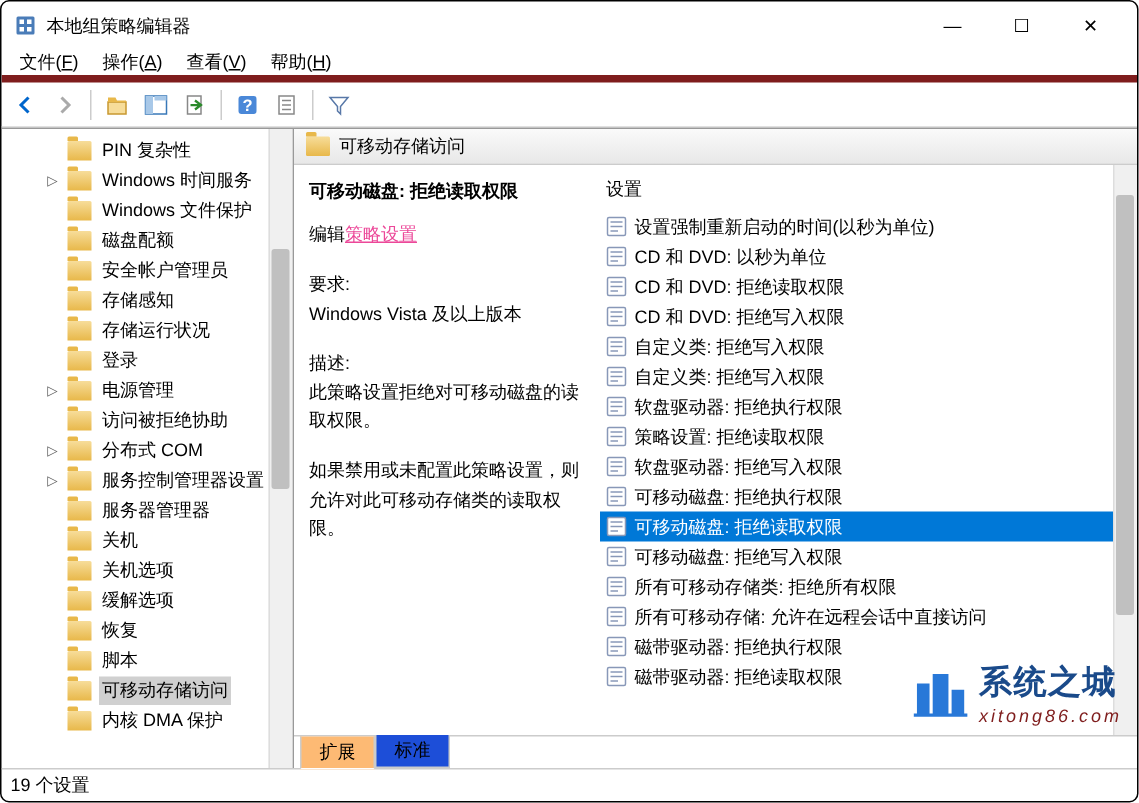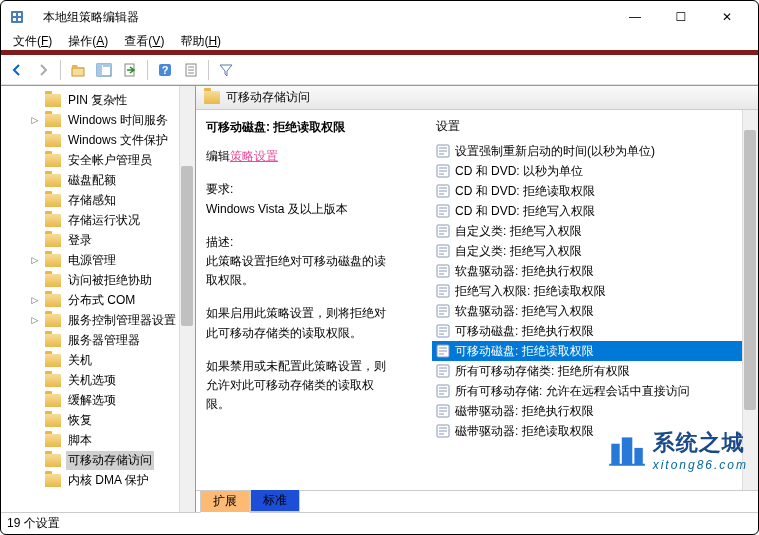--- a/index.html
+++ b/index.html
@@ -1,18 +1,18 @@
 <!DOCTYPE html>
 <html><head>
   <meta charset="utf-8">
   <style>
     * { margin: 0; padding: 0; box-sizing: border-box; font-family: "Microsoft YaHei", "Segoe UI", sans-serif; }
     body { width: 759px; height: 535px; background: #fff; border: 1px solid #000; border-radius: 6px; overflow: hidden; display: flex; flex-direction: column; font-size: 12px; }
     
-    .titlebar { height: 32px; display: flex; align-items: center; padding: 0 8px; gap: 12px; }
+    .titlebar { height: 32px; display: flex; align-items: center; padding: 0 8px; }
     .title-icon { width: 16px; height: 16px; margin-right: 6px; display: flex; align-items: center; justify-content: center; }
     .title-text { flex: 1; font-size: 12px; }
     .win-controls { display: flex; }
     .win-btn { width: 46px; height: 30px; display: flex; align-items: center; justify-content: center; font-size: 12px; font-family: "Segoe MDL2 Assets", sans-serif; }
     
     .menubar { height: 22px; display: flex; align-items: center; padding: 0 4px; border-bottom: 5px solid #7f1d1d; }
     .menu-item { padding: 2px 8px; font-size: 12px; }
     .menu-item u { text-decoration: underline; }
     
     .toolbar { height: 30px; display: flex; align-items: center; padding: 0 4px; border-bottom: 1px solid #e0e0e0; gap: 2px; }
@@ -30,46 +30,46 @@
     .tree-folder::before { content: ''; position: absolute; top: -3px; left: 0; width: 7px; height: 3px; background: #e8b84a; border-radius: 1px 1px 0 0; }
     .tree-label { padding: 1px 2px; }
     .tree-exp { position: absolute; left: 28px; width: 12px; font-size: 9px; color: #666; text-align: center; }
     
     .content { flex: 1; display: flex; flex-direction: column; position: relative; }
     .content-header { height: 24px; background: linear-gradient(#fafafa, #e8e8e8); border-bottom: 1px solid #ccc; display: flex; align-items: center; padding-left: 8px; gap: 6px; }
     .content-folder { width: 16px; height: 13px; background: linear-gradient(#f7dd9a, #e8b84a); border-radius: 1px; position: relative; }
     .content-folder::before { content: ''; position: absolute; top: -3px; left: 0; width: 7px; height: 3px; background: #e8b84a; border-radius: 1px 1px 0 0; }
     .content-title { font-size: 12px; }
     
-    .content-body { flex: 1; display: flex; min-height: 0; position: relative; gap: 32px; }
+    .content-body { flex: 1; display: flex; min-height: 0; position: relative; }
     .desc-pane { width: 200px; padding: 8px 10px; font-size: 12px; line-height: 1.6; }
     .desc-title { font-weight: bold; margin-bottom: 10px; }
     .desc-link { color: #ec4899; }
     .desc-section { margin-top: 14px; }
     
     .settings-pane { flex: 1; padding: 6px 4px; overflow: hidden; position: relative; }
     .settings-header { font-size: 12px; padding: 2px 4px; margin-bottom: 4px; }
     .setting-scroll { position: absolute; right: 0; top: 0; width: 16px; height: 100%; background: #f0f0f0; border-left: 1px solid #ddd; }
     .setting-thumb { position: absolute; right: 2px; width: 12px; top: 20px; height: 280px; background: #c0c0c0; border-radius: 2px; }
     .setting-item { display: flex; align-items: center; height: 20px; padding: 0 4px; gap: 5px; white-space: nowrap; }
     .setting-item.selected { background: #0078d7; color: #fff; }
     .setting-icon { width: 14px; height: 14px; flex-shrink: 0; position: relative; }
     .setting-icon svg { width: 14px; height: 14px; }
     
     .tabs { height: 22px; border-top: 1px solid #ccc; display: flex; align-items: flex-end; padding-left: 4px; }
     .tab { padding: 2px 12px; border: 1px solid #ccc; border-top: none; font-size: 12px; background: #1d4ed8; }
     .tab.active { background: #fdba74; border-bottom: 1px solid #fff; margin-bottom: -1px; }
     
     .statusbar { height: 22px; border-top: 1px solid #ccc; display: flex; align-items: center; padding: 0 6px; font-size: 12px; }
     
-    .watermark { position: absolute; right: 10px; bottom: 18px; display: flex; align-items: center; gap: 6px; z-index: 10; }
+    .watermark { position: absolute; right: 10px; bottom: 6px; display: flex; align-items: center; gap: 6px; z-index: 10; }
     .wm-icon { width: 42px; height: 42px; }
     .wm-text { display: flex; flex-direction: column; }
     .wm-title { font-size: 22px; font-weight: bold; color: #1a4a8a; letter-spacing: 1px; }
-    .wm-url { font-size: 12px; color: #0369a1; font-style: italic; letter-spacing: 2px; }
+    .wm-url { font-size: 12px; color: #7f1d1d; font-style: italic; letter-spacing: 2px; }
   </style>
 </head>
 <body>
 
 <div class="titlebar">
   <div class="title-icon">
     <svg viewBox="0 0 16 16">
         <rect x="2" y="2" width="12" height="12" fill="#4a7cb8" rx="1"></rect>
         <rect x="4" y="4" width="3" height="3" fill="#fff"></rect>
         <rect x="9" y="4" width="3" height="3" fill="#fff"></rect>
@@ -159,26 +159,26 @@
         <span class="tree-label">Windows 时间服务</span>
       </div>
       <div class="tree-item">
         <span class="tree-exp"></span>
         <span class="tree-folder"></span>
         <span class="tree-label">Windows 文件保护</span>
       </div>
       <div class="tree-item">
         <span class="tree-exp"></span>
         <span class="tree-folder"></span>
+        <span class="tree-label">磁盘配额</span>
+      </div>
+      <div class="tree-item">
+        <span class="tree-exp"></span>
+        <span class="tree-folder"></span>
         <span class="tree-label">安全帐户管理员</span>
-      </div>
-      <div class="tree-item">
-        <span class="tree-exp"></span>
-        <span class="tree-folder"></span>
-        <span class="tree-label">磁盘配额</span>
       </div>
       <div class="tree-item">
         <span class="tree-exp"></span>
         <span class="tree-folder"></span>
         <span class="tree-label">存储感知</span>
       </div>
       <div class="tree-item">
         <span class="tree-exp"></span>
         <span class="tree-folder"></span>
         <span class="tree-label">存储运行状况</span>
@@ -264,21 +264,20 @@
         <div class="desc-title">可移动磁盘: 拒绝读取权限</div>
         <div><span>编辑</span><a href="#" class="desc-link">策略设置</a></div>
         <div class="desc-section">
           <div>要求:</div>
           <div>Windows Vista 及以上版本</div>
         </div>
         <div class="desc-section">
           <div>描述:</div>
           <div>此策略设置拒绝对可移动磁盘的读取权限。</div>
         </div>
-        <div class="desc-section">如果启用此策略设置，则将拒绝对此可移动存储类的读取权限。</div>
         <div class="desc-section">如果禁用或未配置此策略设置，则允许对此可移动存储类的读取权限。</div>
       </div>
 
       <div class="settings-pane" id="settings-pane">
         <div class="settings-header">设置</div>
         <div class="setting-item">
             <span class="setting-icon"><svg viewBox="0 0 14 14">
                 <rect x="1" y="1" width="12" height="12" fill="#fff" stroke="#8898b8" rx="1"></rect>
                 <line x1="3" y1="4" x2="11" y2="4" stroke="#8898b8"></line>
                 <line x1="3" y1="7" x2="11" y2="7" stroke="#8898b8"></line>
@@ -340,21 +339,21 @@
               </svg></span>
             <span>软盘驱动器: 拒绝执行权限</span>
           </div>
           <div class="setting-item">
             <span class="setting-icon"><svg viewBox="0 0 14 14">
                 <rect x="1" y="1" width="12" height="12" fill="#fff" stroke="#8898b8" rx="1"></rect>
                 <line x1="3" y1="4" x2="11" y2="4" stroke="#8898b8"></line>
                 <line x1="3" y1="7" x2="11" y2="7" stroke="#8898b8"></line>
                 <line x1="3" y1="10" x2="8" y2="10" stroke="#8898b8"></line>
               </svg></span>
-            <span>拒绝写入权限: 拒绝读取权限</span>
+            <span>策略设置: 拒绝读取权限</span>
           </div>
           <div class="setting-item">
             <span class="setting-icon"><svg viewBox="0 0 14 14">
                 <rect x="1" y="1" width="12" height="12" fill="#fff" stroke="#8898b8" rx="1"></rect>
                 <line x1="3" y1="4" x2="11" y2="4" stroke="#8898b8"></line>
                 <line x1="3" y1="7" x2="11" y2="7" stroke="#8898b8"></line>
                 <line x1="3" y1="10" x2="8" y2="10" stroke="#8898b8"></line>
               </svg></span>
             <span>软盘驱动器: 拒绝写入权限</span>
           </div>
@@ -368,20 +367,29 @@
             <span>可移动磁盘: 拒绝执行权限</span>
           </div>
           <div class="setting-item selected">
             <span class="setting-icon"><svg viewBox="0 0 14 14">
                 <rect x="1" y="1" width="12" height="12" fill="#fff" stroke="#8898b8" rx="1"></rect>
                 <line x1="3" y1="4" x2="11" y2="4" stroke="#8898b8"></line>
                 <line x1="3" y1="7" x2="11" y2="7" stroke="#8898b8"></line>
                 <line x1="3" y1="10" x2="8" y2="10" stroke="#8898b8"></line>
               </svg></span>
             <span>可移动磁盘: 拒绝读取权限</span>
+          </div>
+          <div class="setting-item">
+            <span class="setting-icon"><svg viewBox="0 0 14 14">
+                <rect x="1" y="1" width="12" height="12" fill="#fff" stroke="#8898b8" rx="1"></rect>
+                <line x1="3" y1="4" x2="11" y2="4" stroke="#8898b8"></line>
+                <line x1="3" y1="7" x2="11" y2="7" stroke="#8898b8"></line>
+                <line x1="3" y1="10" x2="8" y2="10" stroke="#8898b8"></line>
+              </svg></span>
+            <span>可移动磁盘: 拒绝写入权限</span>
           </div>
           <div class="setting-item">
             <span class="setting-icon"><svg viewBox="0 0 14 14">
                 <rect x="1" y="1" width="12" height="12" fill="#fff" stroke="#8898b8" rx="1"></rect>
                 <line x1="3" y1="4" x2="11" y2="4" stroke="#8898b8"></line>
                 <line x1="3" y1="7" x2="11" y2="7" stroke="#8898b8"></line>
                 <line x1="3" y1="10" x2="8" y2="10" stroke="#8898b8"></line>
               </svg></span>
             <span>所有可移动存储类: 拒绝所有权限</span>
           </div>

